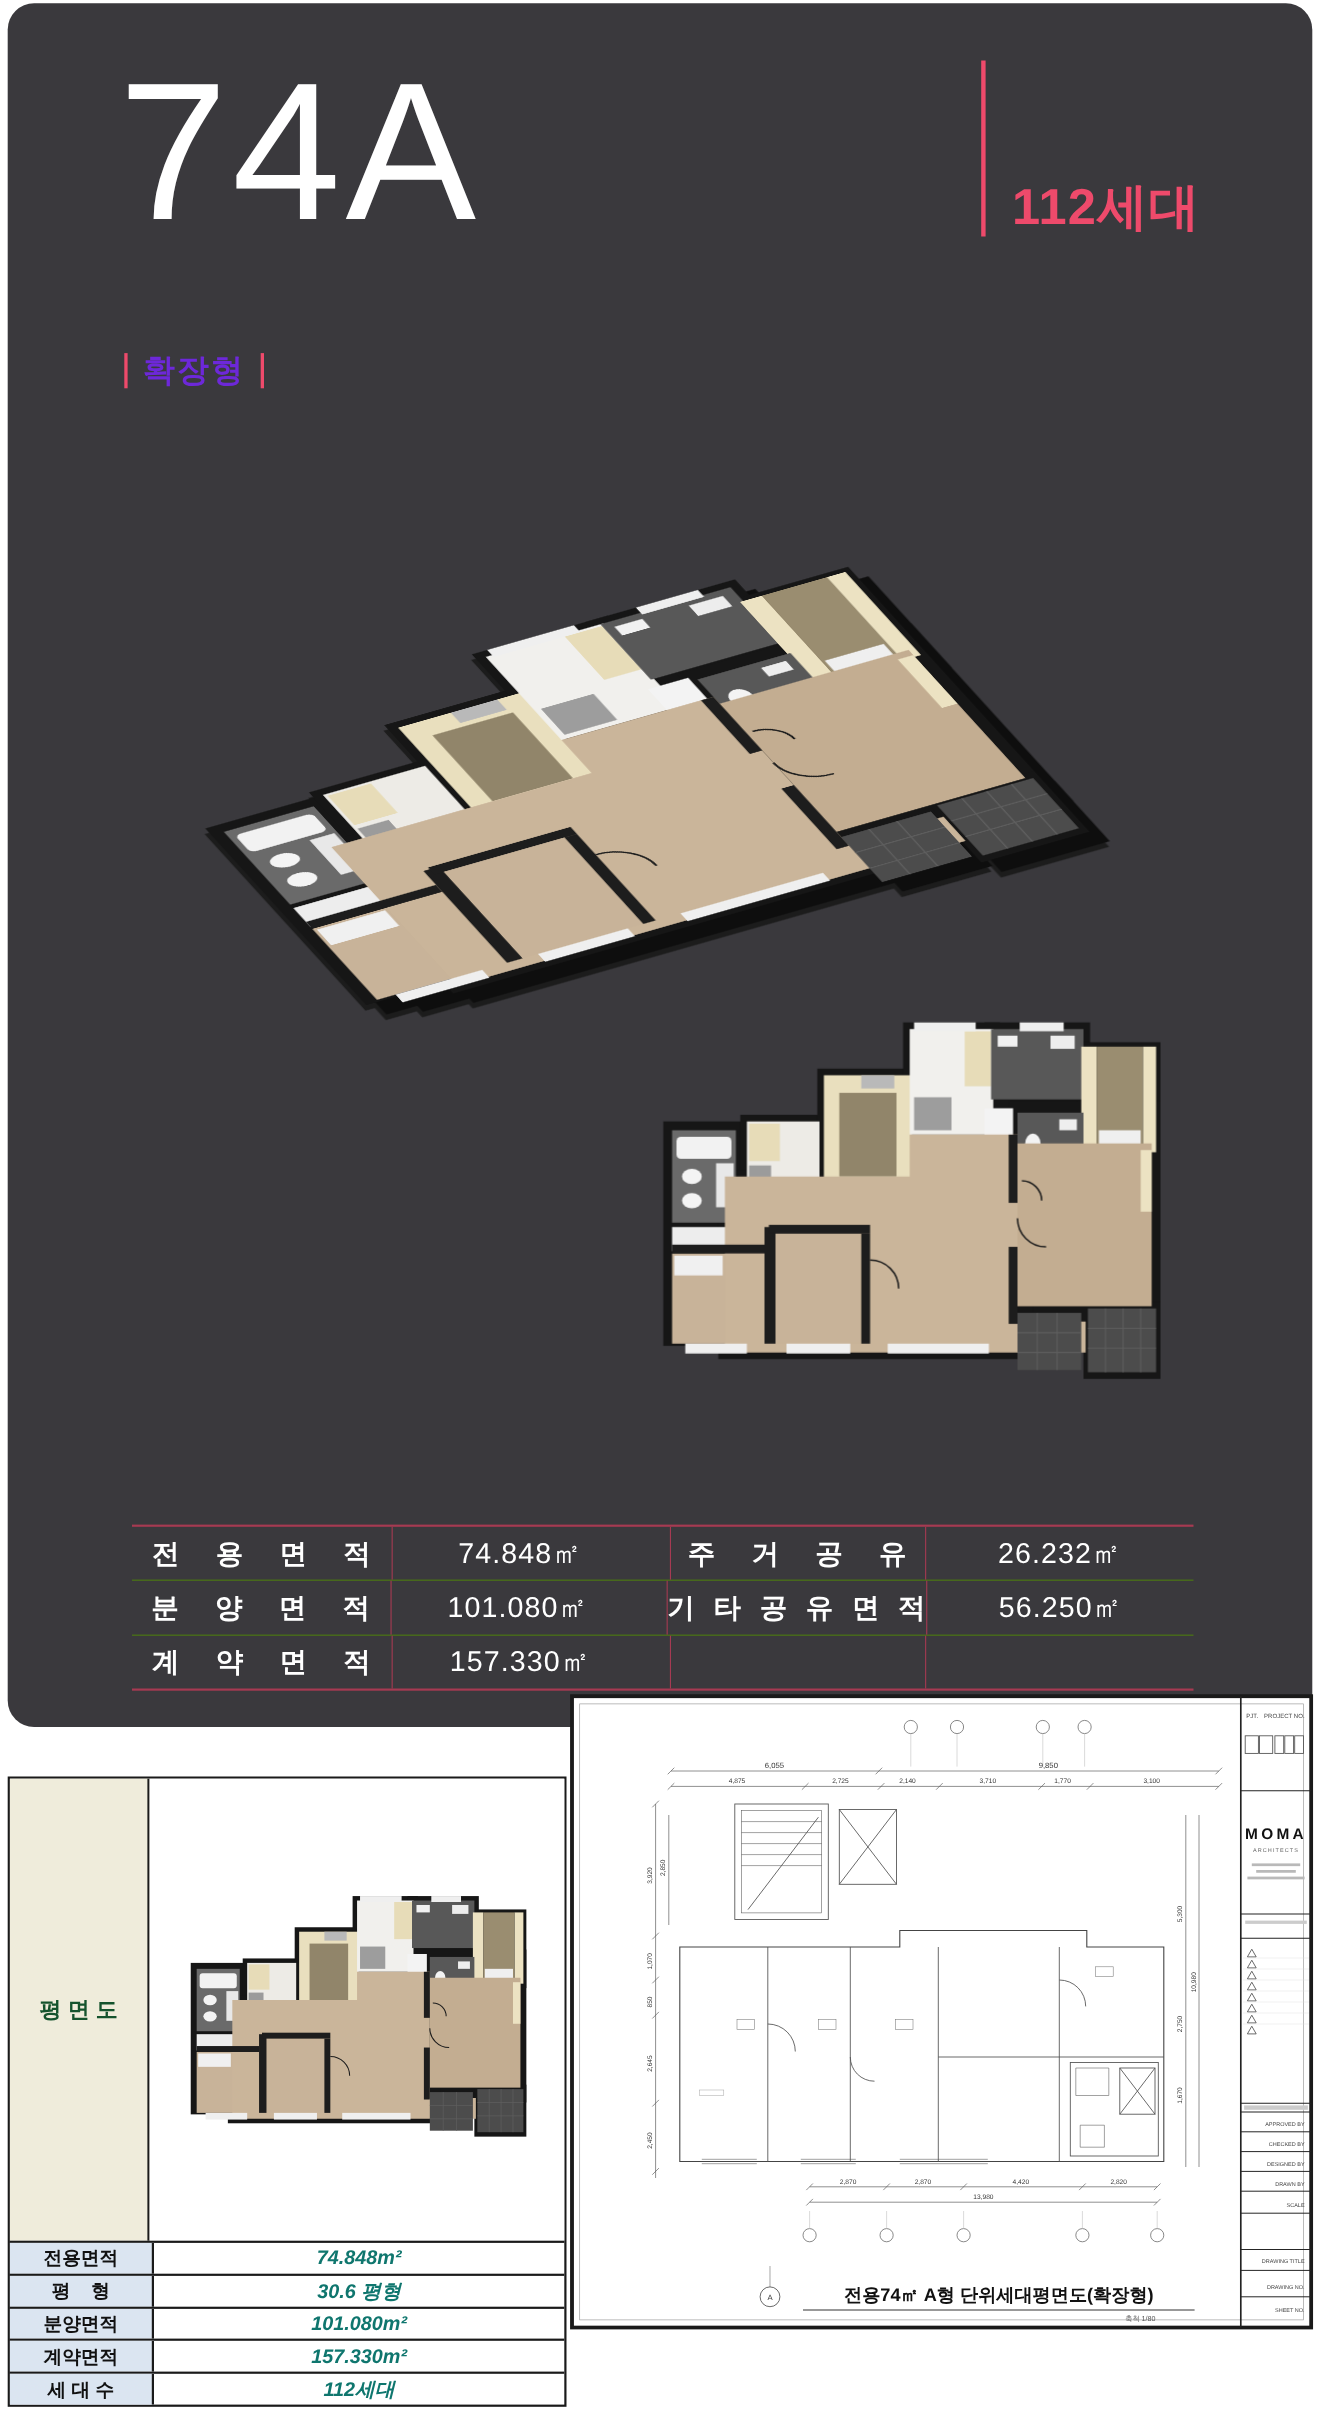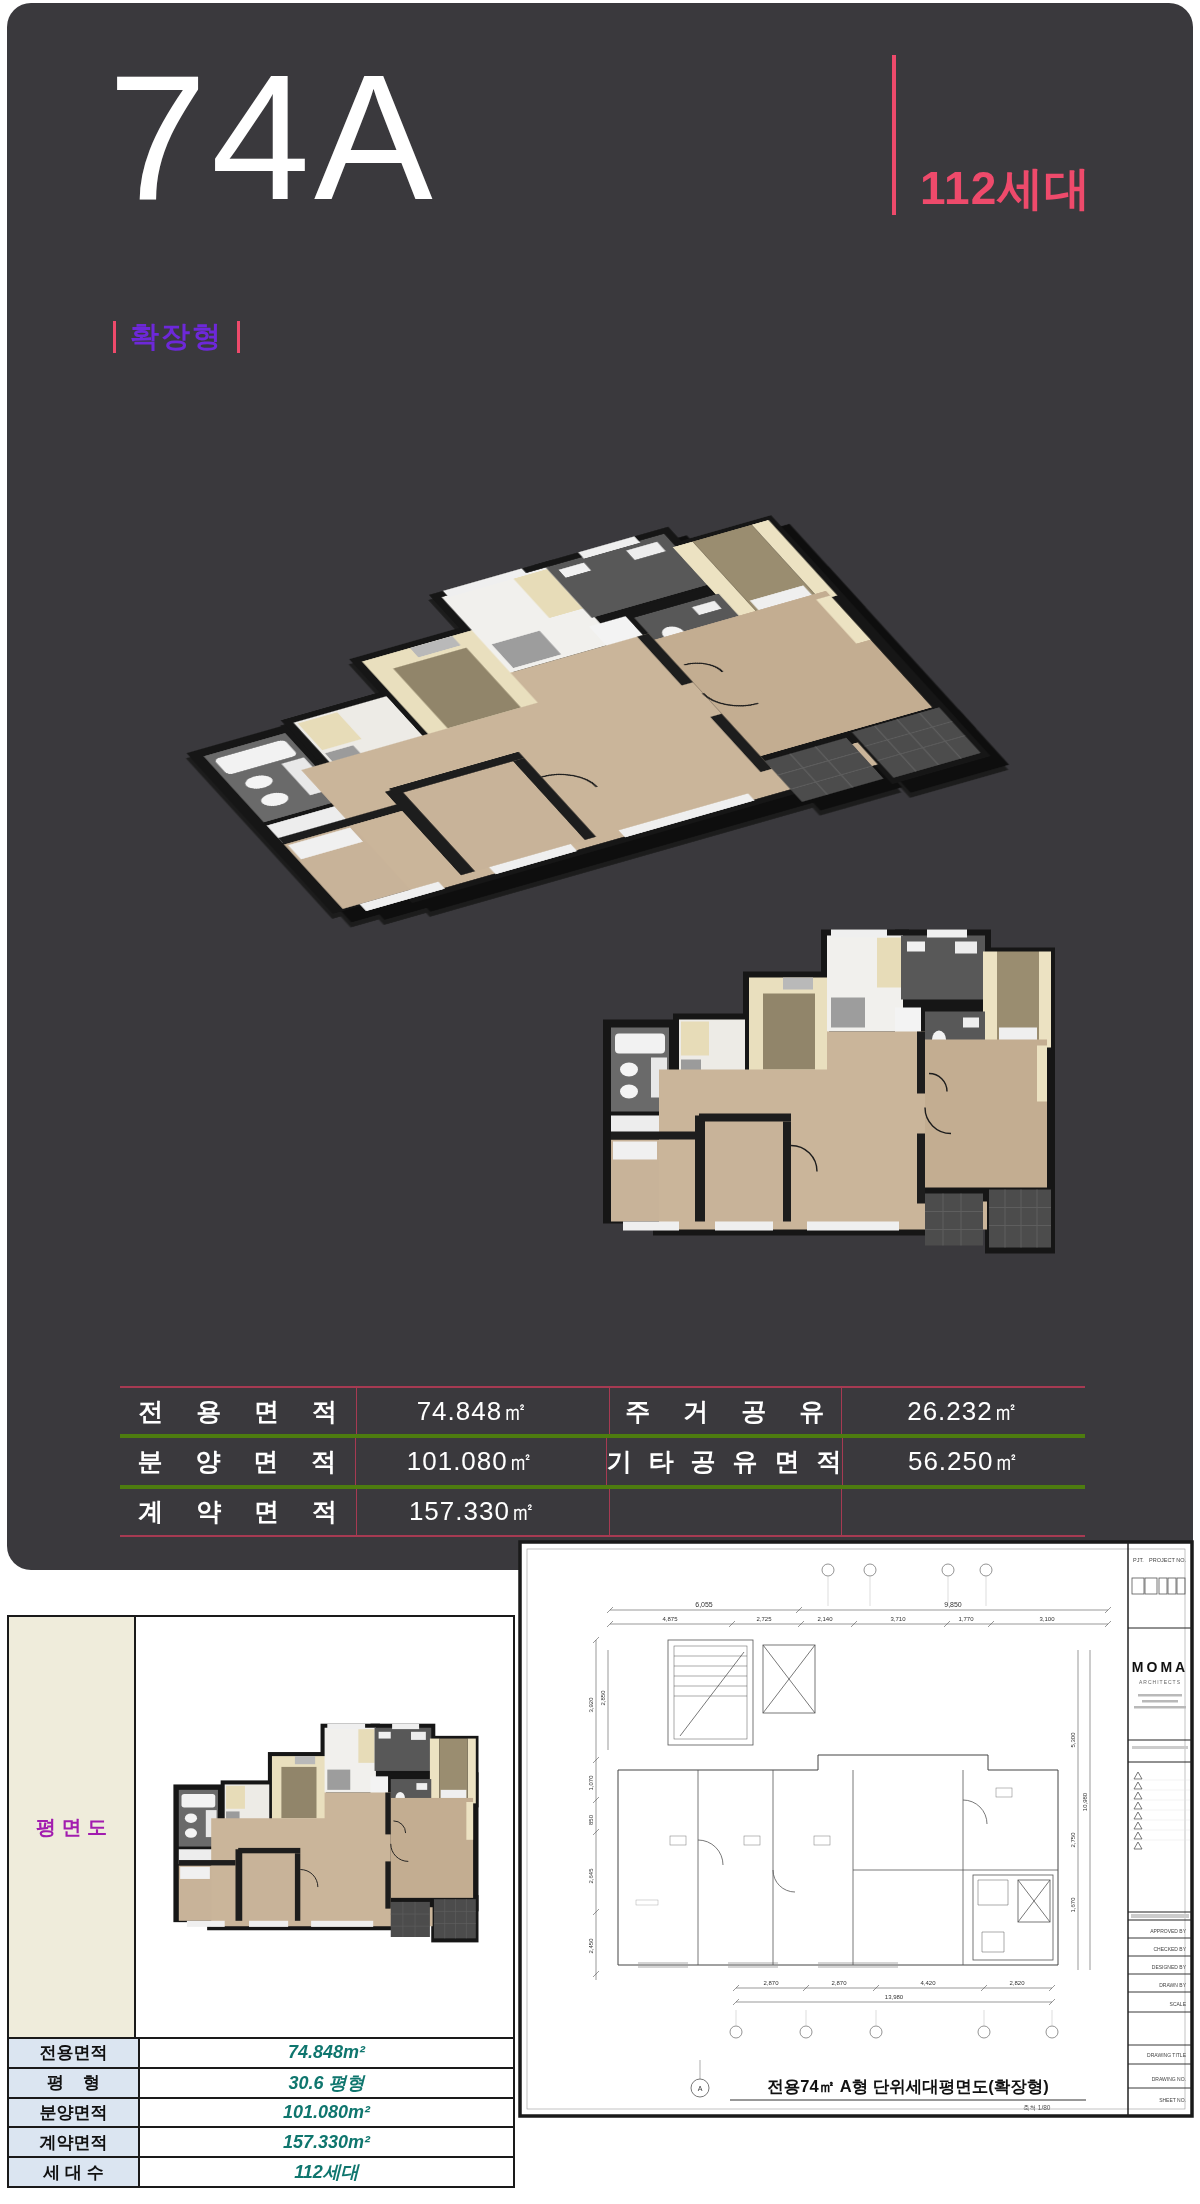--- a/index.html
+++ b/index.html
@@ -21,37 +21,37 @@
   
   .iso-wrap{left:90px;top:360px;width:920px;height:720px;display:flex;align-items:center;justify-content:center;}
   .iso-inner{width:460px;height:330px;
              transform:rotateX(56deg) rotateZ(-27deg) scale(1.58);
              filter:drop-shadow(6px 14px 0 #0e0e0e) drop-shadow(-3px 5px 0 #1c1c1c);}
   .plan2d-wrap{left:595px;top:918px;width:460px;height:345px;}
 
   
   .area-table{left:120px;top:1386px;width:965px;height:147px;display:flex;flex-direction:column;
               border-top:2px solid #a63a52;border-bottom:2px solid #a63a52;}
-  .area-table .row{flex:1;display:flex;align-items:stretch;border-bottom:4px solid #4d7c0f;}
+  .area-table .row{flex:1;display:flex;align-items:stretch;border-bottom:1px solid #4d7c0f;}
   .area-table .row:last-child{border-bottom:none;}
   .area-table .cell{display:flex;align-items:center;justify-content:center;color:#fff;white-space:pre;}
   .area-table .c1{width:242px;}
   .area-table .c2{width:237px;border-left:1px solid #a63a52;}
   .area-table .c3{width:237px;border-left:1px solid #a63a52;margin-left:20px;}
   .area-table .c4{width:249px;border-left:1px solid #a63a52;}
   .area-table .lbl{font-size:25px;font-weight:700;word-spacing:24px;letter-spacing:1px;}
   .area-table .lbl.long{word-spacing:8px;}
   .area-table .val{font-size:26px;font-weight:500;letter-spacing:1px;}
 
   
   .spec-figure{left:7px;top:1615px;width:508px;height:573px;border:2px solid #1a1a1a;background:#fff;box-sizing:border-box;}
   .spec-top{position:absolute;left:0;top:0;width:100%;height:420px;display:flex;}
   .plan-label-cell{width:131px;background:#efecdb;border-right:2px solid #1a1a1a;box-sizing:border-box;
                    display:flex;align-items:center;justify-content:center;
-                   font-size:20px;font-weight:700;color:#a21caf;white-space:pre;}
+                   font-size:20px;font-weight:700;color:#14532d;white-space:pre;}
   .plan-img-cell{flex:1;position:relative;background:#fff;}
   .spec-rows{position:absolute;left:0;top:420px;width:100%;height:149px;display:flex;flex-direction:column;}
   .spec-rows .srow{flex:1;display:flex;border-top:2px solid #1a1a1a;}
   .spec-rows .slbl{width:131px;background:#dbe5f1;border-right:2px solid #1a1a1a;box-sizing:border-box;
                    display:flex;align-items:center;justify-content:center;
                    font-size:17px;font-weight:700;color:#111;white-space:pre;}
   .spec-rows .sval{flex:1;display:flex;align-items:center;justify-content:center;
                    font-size:18px;font-weight:700;color:#0f766e;font-style:italic;}
 
   

